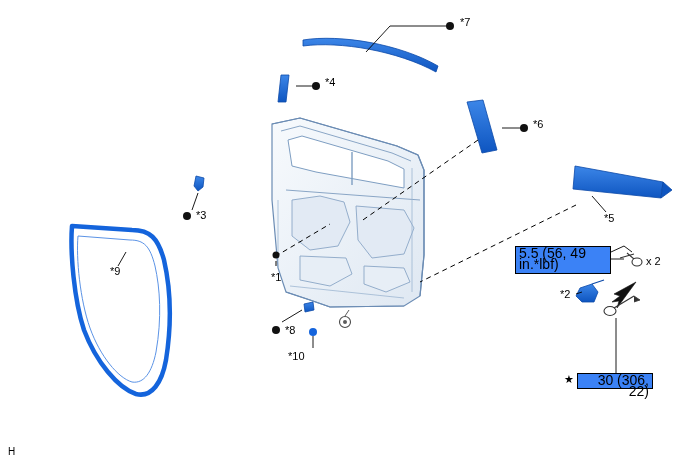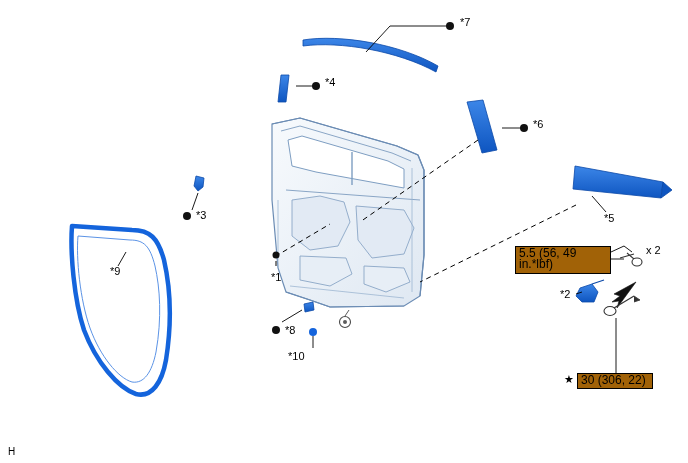--- a/index.html
+++ b/index.html
@@ -28,23 +28,23 @@
     position: absolute;
     font-family: "Liberation Sans", sans-serif;
     font-size: 11px;
     color: #000000;
     white-space: nowrap;
     line-height: 12px;
   }
   .torque-box {
     position: absolute;
     border: 1px solid #000000;
-    background: #a16207;
-    font-family: "Liberation Sans", sans-serif;
-    font-size: 12px;
+    background: #3b82f6;
+    font-family: "Liberation Sans", sans-serif;
+    font-size: 14px;
     color: #000000;
     line-height: 11px;
     padding: 1px 3px;
     box-sizing: border-box;
   }
   .corner-mark {
     position: absolute;
     font-family: "Liberation Sans", sans-serif;
     font-size: 10px;
     color: #000000;
@@ -201,22 +201,22 @@
     <span class="lbl" style="left:560px; top:288px;">*2</span>
     <span class="lbl" style="left:285px; top:324px;">*8</span>
     <span class="lbl" style="left:288px; top:350px;">*10</span>
   </div>
 
   <div>
     <div class="torque-box" style="left:515px; top:246px; width:96px; height:28px;">
       <div>5.5 (56, 49</div>
       <div>in.*lbf)</div>
     </div>
-    <div class="torque-box" style="left:577px; top:373px; width:76px; height:16px;">
+    <div class="torque-box" style="left:577px; top:373px; width:76px; height:16px;text-align:right;">
       <div>30 (306, 22)</div>
     </div>
     <span class="star-mark" style="left:564px; top:373px;">★</span>
-    <span class="lbl" style="left:646px; top:244px;">x 2</span>
+    <span class="lbl" style="left:646px; top:255px;">x 2</span>
   </div>
 
   <span class="corner-mark" style="left:8px; top:446px;">H</span>
 
 </div>
 
 </body></html>

